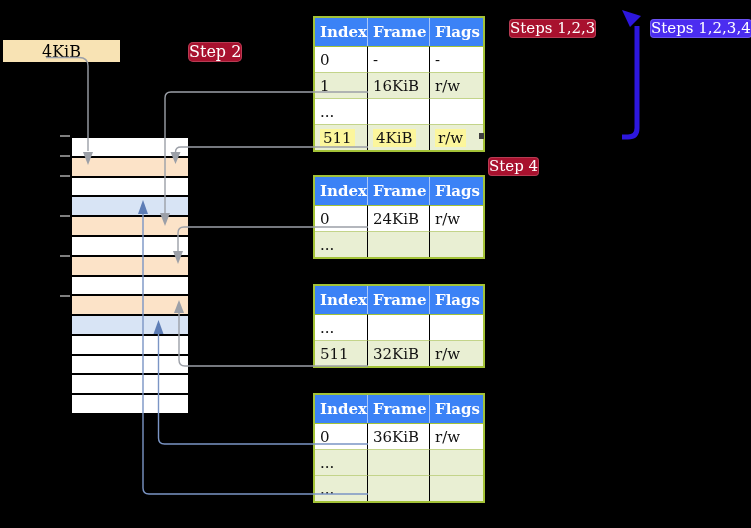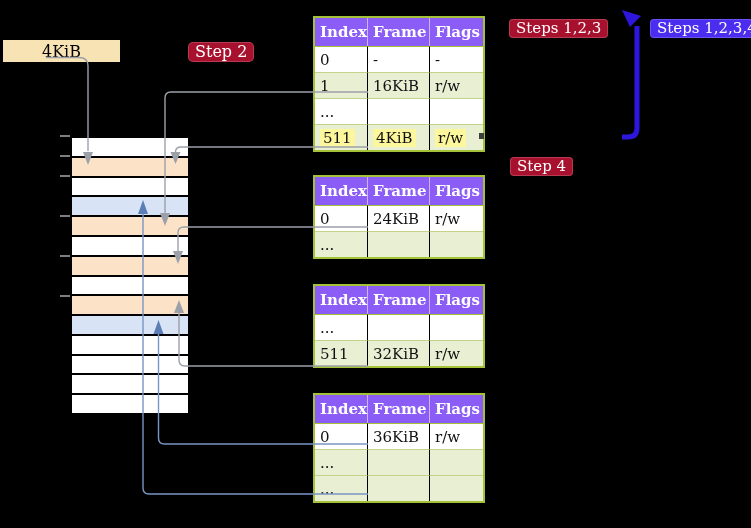--- a/index.html
+++ b/index.html
@@ -13,46 +13,46 @@
   
   .mem-box{
     position:absolute;left:3px;top:40px;width:117px;height:22px;
     background:#f8e3b4;color:#000;font-size:16px;
     display:flex;align-items:center;justify-content:center;
   }
 
   
   .badge{
     position:absolute;color:#fff;font-size:15px;line-height:17px;
-    padding:1px 7px;border-radius:4px;white-space:nowrap;
+    padding:1px 1px;border-radius:4px;white-space:nowrap;
     box-shadow:inset 0 0 0 1px rgba(255,255,255,.18);
   }
   .badge-red{background:#a8112e;}
   .badge-blue{background:#4b2df0;}
   .badge-step0{left:188px;top:42px;font-size:16px;line-height:18px;border-radius:5px;}
   .badge-steps123{left:509px;top:19px;}
   .badge-steps1234{left:650px;top:19px;}
-  .badge-step4{left:510px;top:157px;text-align:right;}
+  .badge-step4{left:488px;top:157px;text-align:right;}
 
   
   .stack{
     position:absolute;left:70px;top:136px;width:120px;height:279px;
     background:#000;display:grid;grid-auto-rows:1fr;row-gap:2px;
     padding:2px;box-sizing:border-box;
   }
   .stack-row{width:100%;}
   .tick{position:absolute;left:60px;width:10px;height:2px;background:#7f7f7f;}
 
   
   table.ptable{
     position:absolute;left:313px;border-collapse:separate;border-spacing:0;
     border:2px solid #a3c237;background:#fff;table-layout:fixed;
   }
   .ptable th{
-    background:#8b5cf6;color:#fff;font-weight:bold;font-size:15px;
+    background:#3b82f6;color:#fff;font-weight:bold;font-size:15px;
     text-align:left;height:28px;padding:0 0 0 5px;box-sizing:border-box;
   }
   .ptable th+th{border-left:1px solid rgba(255,255,255,.55);}
   .ptable td{
     font-size:15px;color:#111;height:26px;padding:0 0 0 5px;
     box-sizing:border-box;vertical-align:middle;background:#fff;
   }
   .ptable td.c2,.ptable td.c3{border-left:1px solid #000;}
   .ptable tr.alt td{background:#e9efd3;}
   .ptable tbody tr+tr td{border-top:1px solid #c3d48a;}

